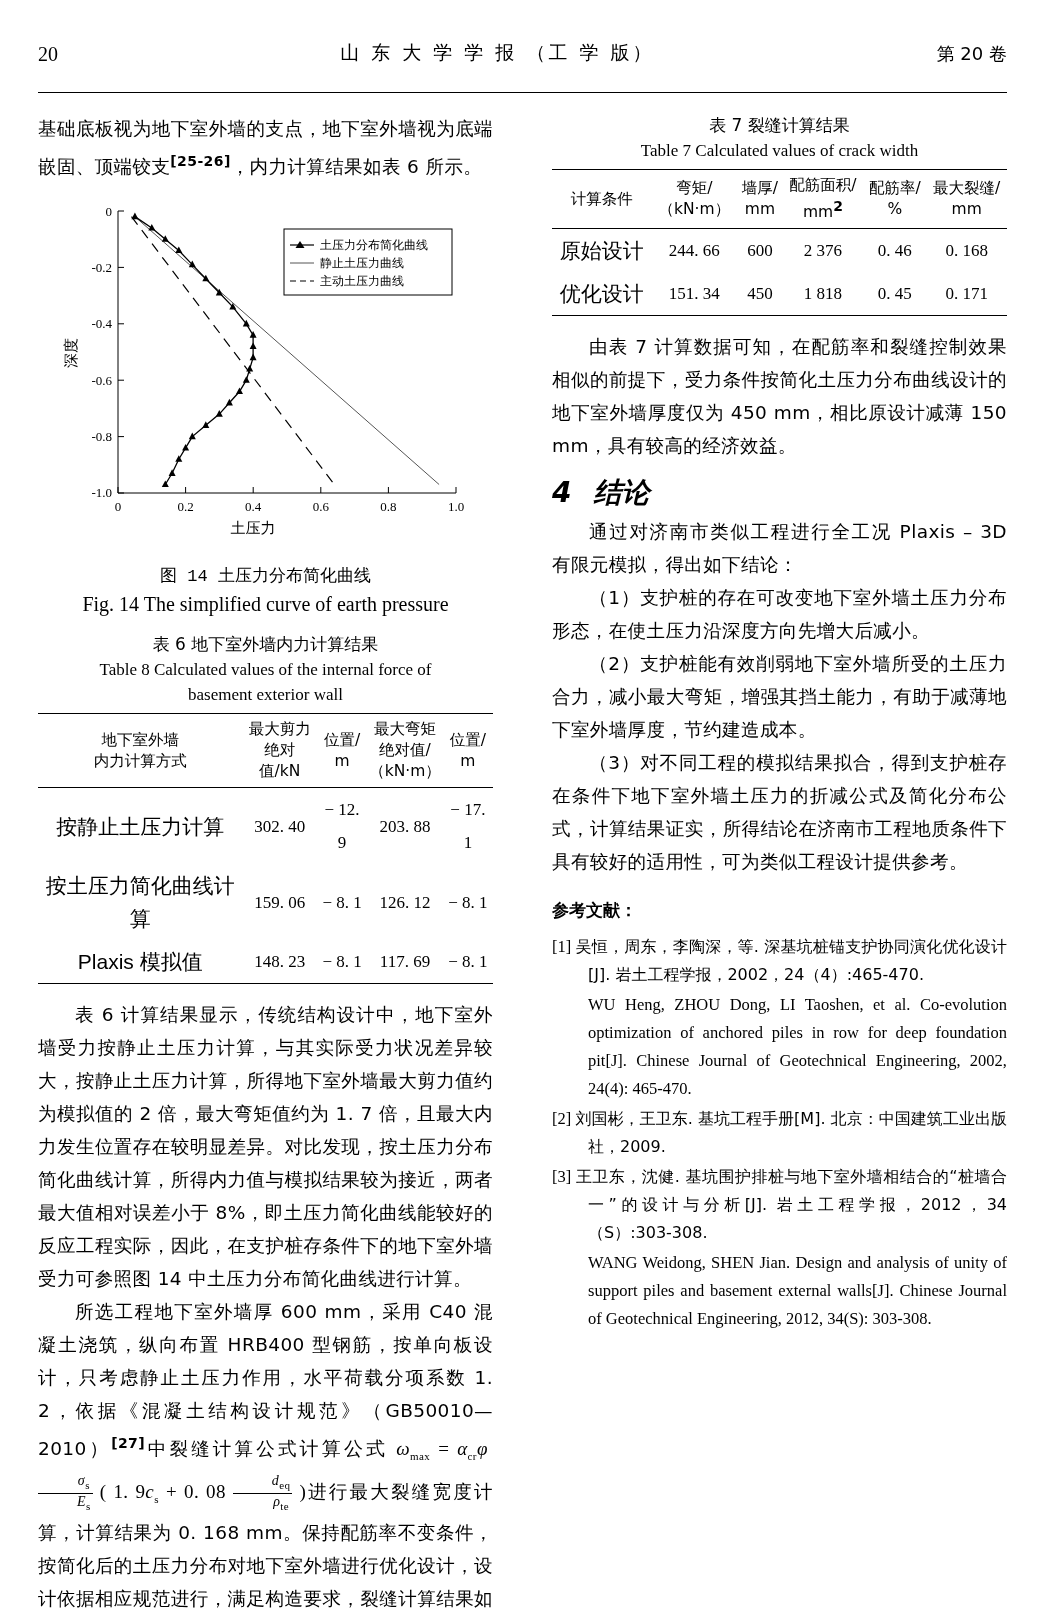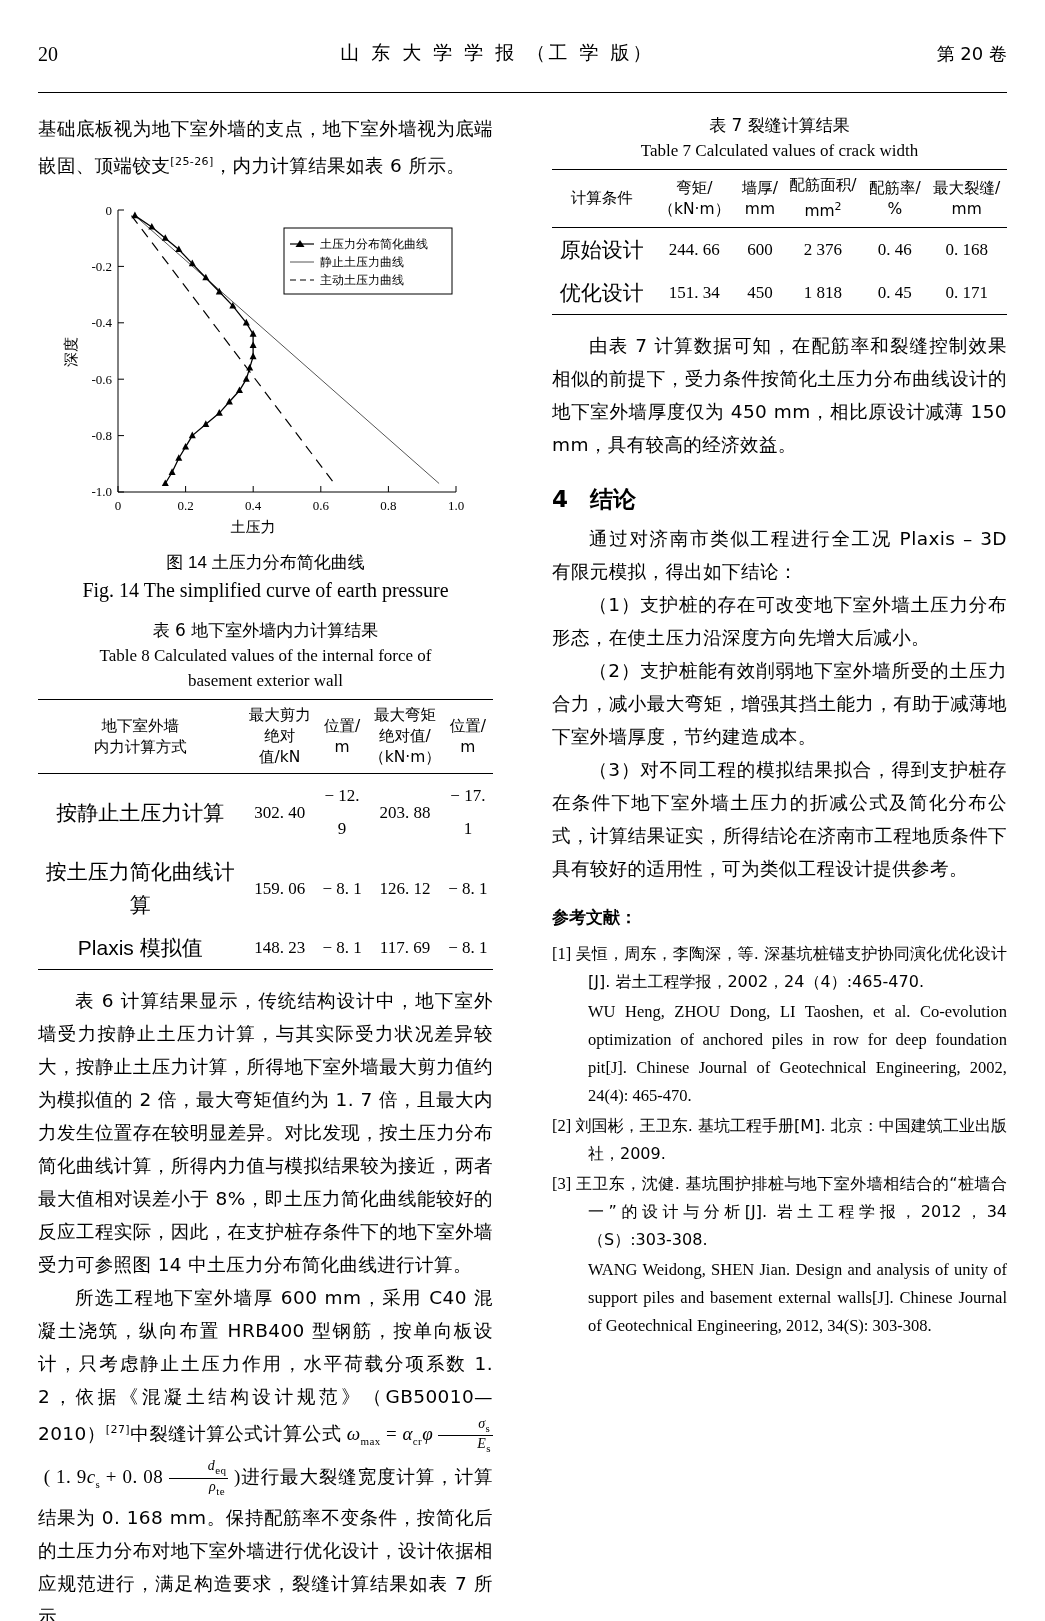--- a/index.html
+++ b/index.html
@@ -39,30 +39,30 @@
   .col-right { left:552px; }
 
   p.body {
     margin:0 0 0 0;
     text-indent:2em;
     font-family:"DejaVu Sans", sans-serif;
     font-size:18.5px; line-height:33px;
     letter-spacing:0.4px;
   }
   p.body.noindent { text-indent:0; }
-  sup { font-size:11px; vertical-align:super; }
+  sup { font-size:14px; vertical-align:super;font-weight:bold; }
 
   
   .figure-wrap { margin:10px 0 0 0; }
   .chart-box { position:relative; width:420px; height:345px; margin:6px auto 0 auto; }
   .chart-svg { display:block; }
 
   .fig-cap {
-    text-align:center; font-family:Liberation Sans, sans-serif;
-    font-size:17px; margin-top:12px; line-height:27px;
+    text-align:center; font-family:Liberation Mono, monospace;
+    font-size:17px; margin-top:25px; line-height:27px;
   }
   .fig-cap-en {
     text-align:center; font-family:"Liberation Serif", serif;
     font-size:20px; margin-top:2px; line-height:25px;
   }
 
   
   .tbl-title {
     text-align:center; font-family:"DejaVu Sans", sans-serif;
     font-size:17px; margin-top:14px; line-height:26px;
@@ -83,21 +83,21 @@
     font-family:"DejaVu Sans", sans-serif; font-size:15.5px; line-height:21px;
   }
   table.data.topline { border-top:1.6px solid #000; }
   table.data thead { border-bottom:1px solid #000; }
   table.data tbody tr:last-child td { }
   table.data.botline { border-bottom:1.6px solid #000; }
   td.lcell { text-align:left; font-family:Liberation Sans, sans-serif; font-size:21px; padding-left:2px;}
 
   h2.section {
     font-family:"DejaVu Sans", sans-serif;
-    font-size:23px; font-weight:bold; margin:22px 0 6px 0;
+    font-size:28px; font-weight:bold; margin:14px 0 6px 0;font-style:italic;
   }
   h2.section .num { margin-right:22px; }
 
   .refs-title {
     font-family:"DejaVu Sans", sans-serif; font-weight:bold;
     font-size:17px; margin:16px 0 6px 0;
   }
   .ref {
     font-family:"Liberation Serif", serif;
     font-size:16.5px; line-height:28px; text-align:justify;

